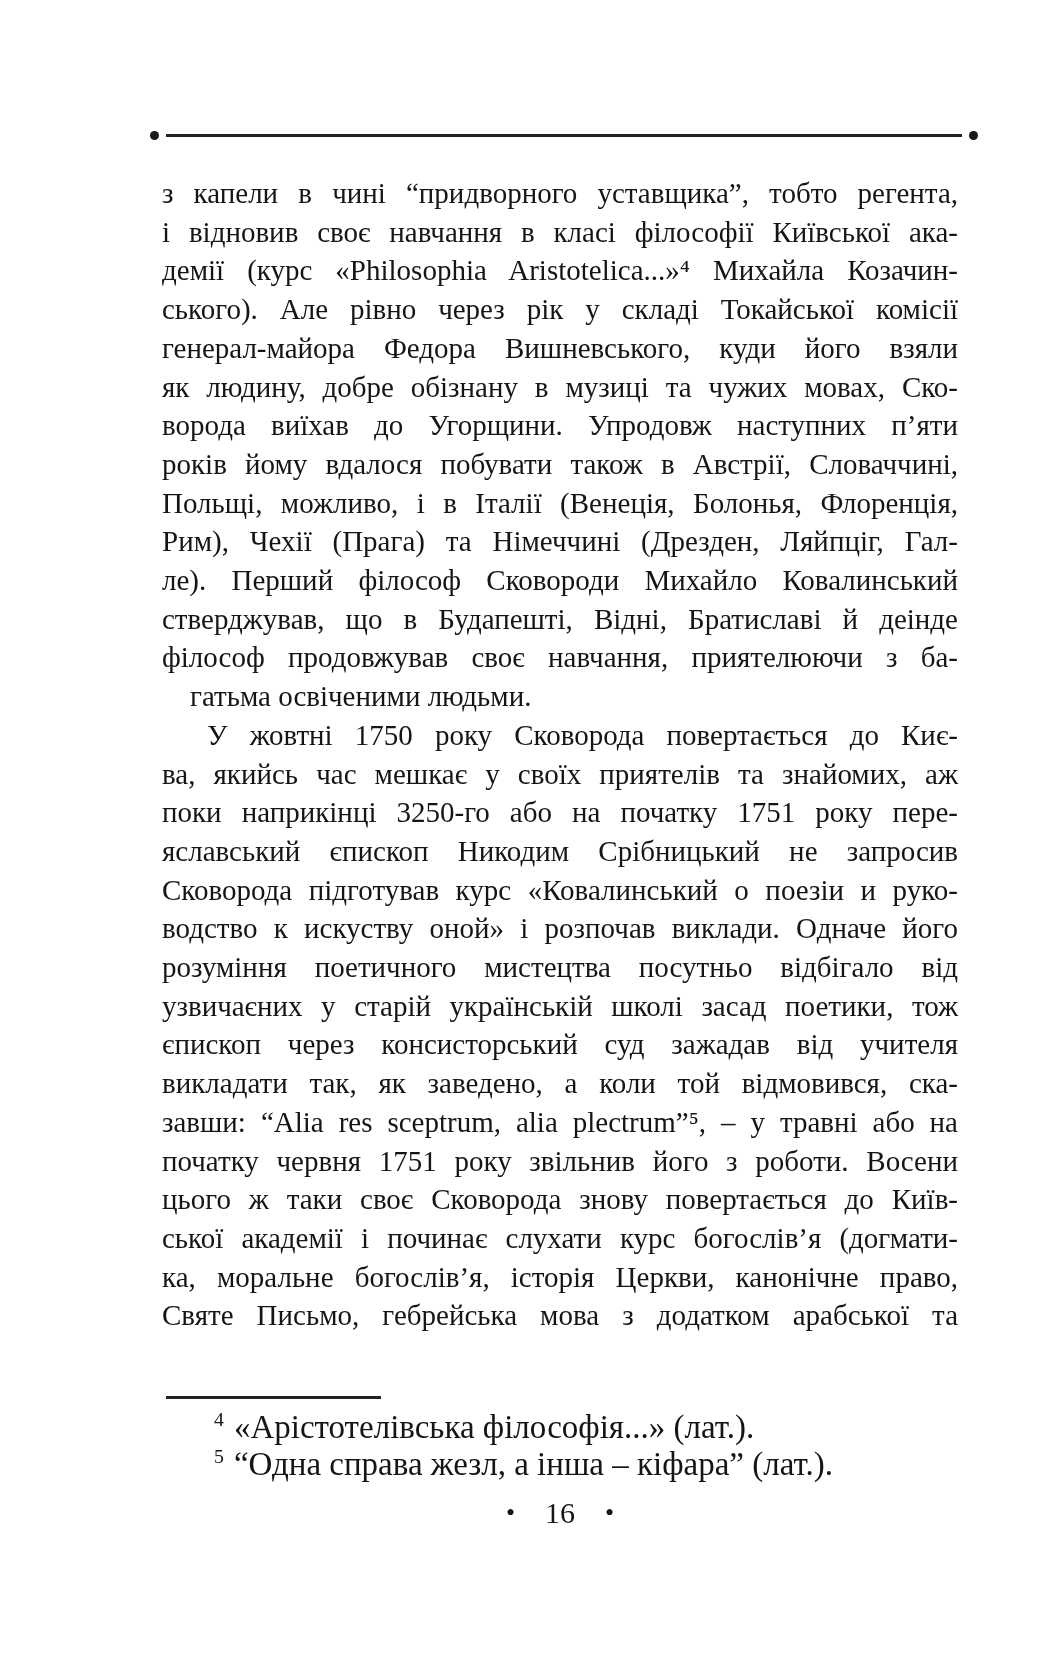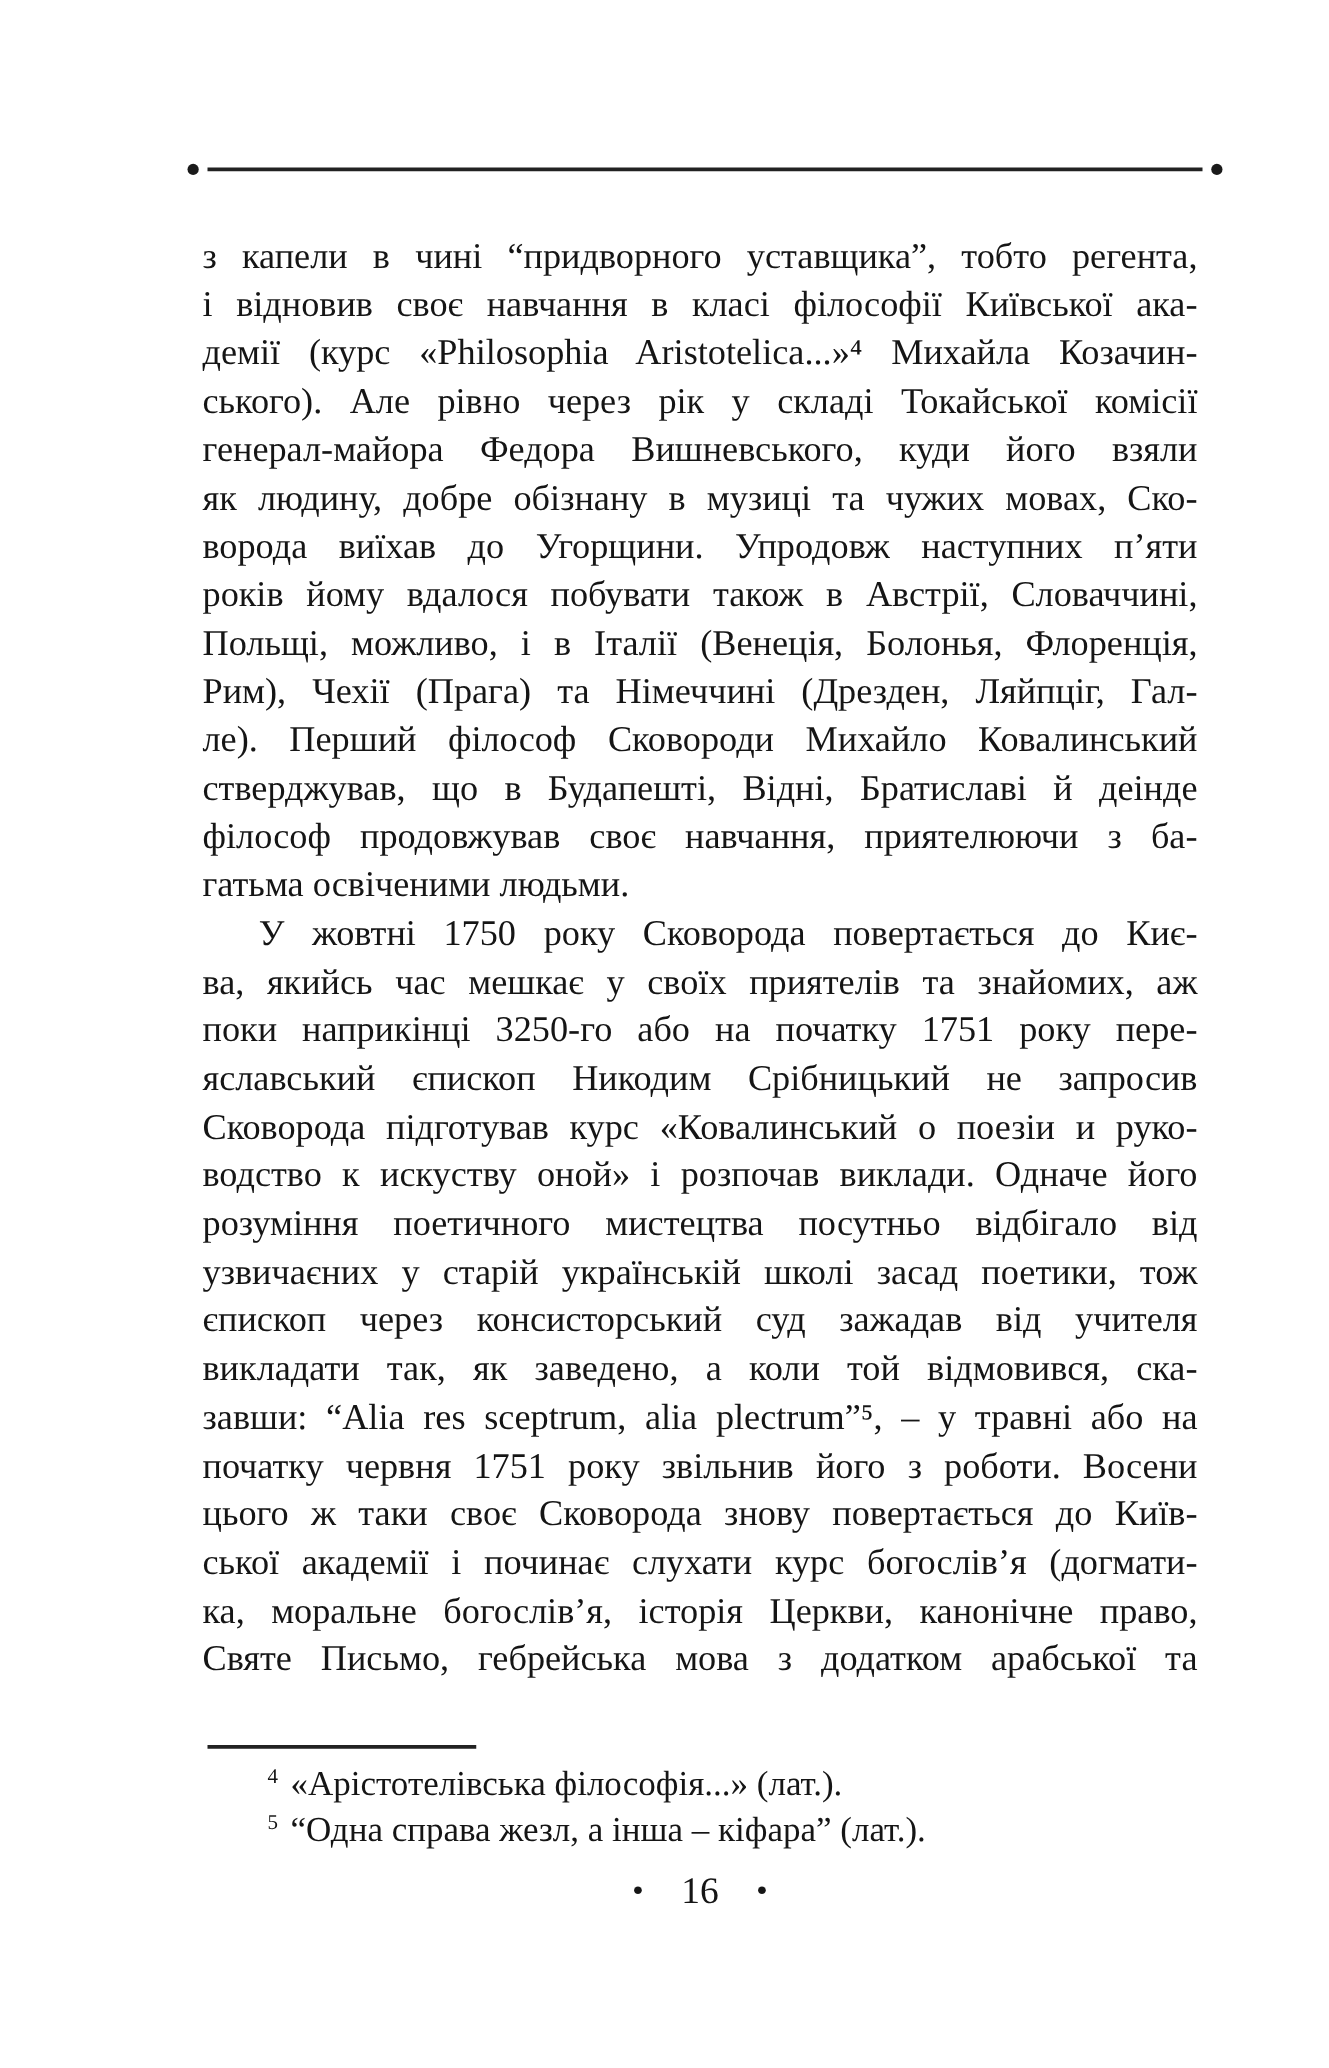--- a/index.html
+++ b/index.html
@@ -40,43 +40,44 @@
   .orn-line {
     flex: 1 1 auto;
     height: 3px;
     background: #222222;
     margin: 0 7px;
   }
   
   .body-text {
     position: absolute;
     left: 162px;
-    top: 186px;
+    top: 174px;
     width: 796px;
     font-size: 29px;
     line-height: 38.7px;
   }
   .text-line {
     text-align: justify;
     text-align-last: justify;
     white-space: normal;
   }
   .text-line.para-last {
     text-align-last: left;
+    margin-left: 28px;
   }
   .text-line.para-first {
     text-indent: 45px;
   }
   
   .footnotes {
     position: absolute;
     left: 162px;
     top: 1396px;
     width: 796px;
-    font-size: 28px;
+    font-size: 33px;
     line-height: 37px;
   }
   .footnote-separator {
     width: 215px;
     height: 3px;
     background: #222222;
     margin: 0 0 10px 4px;
   }
   .footnote {
     text-indent: 52px;

